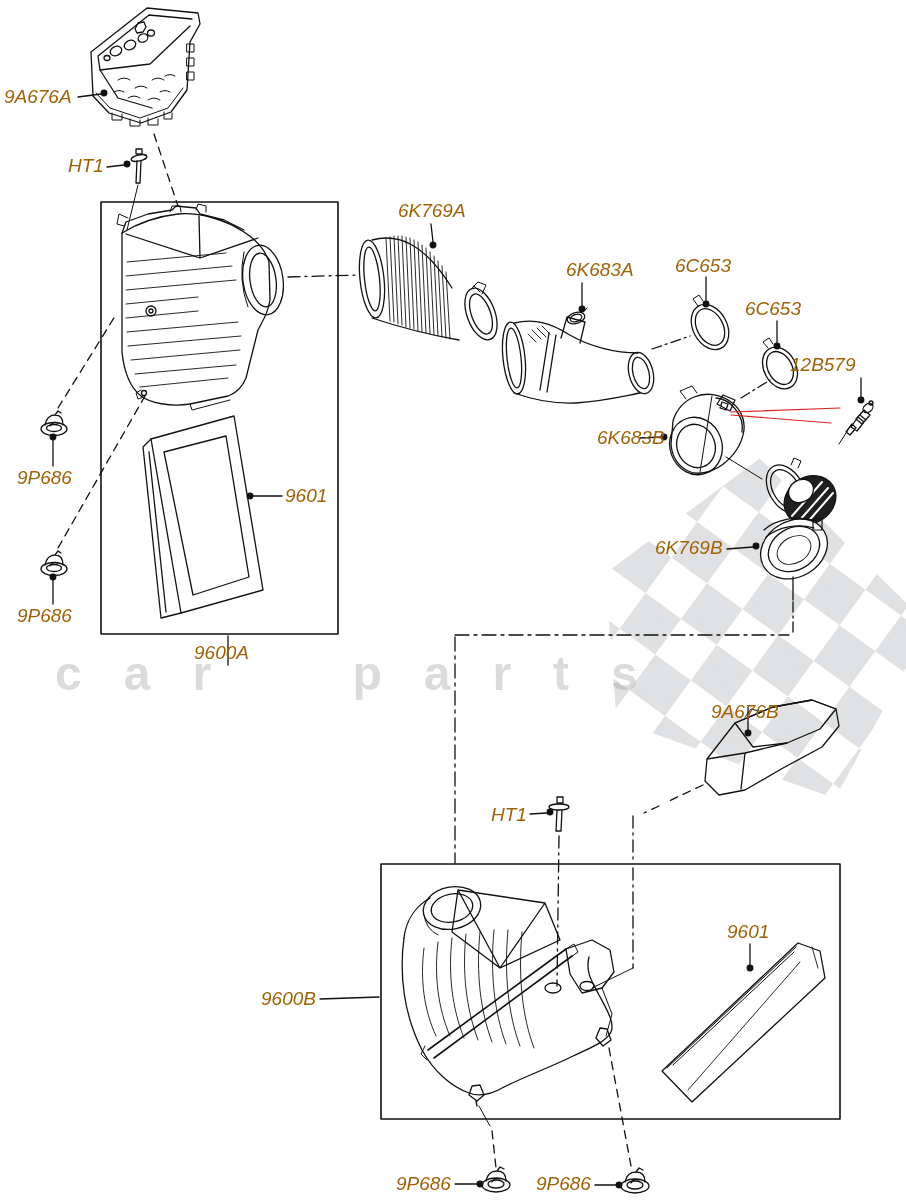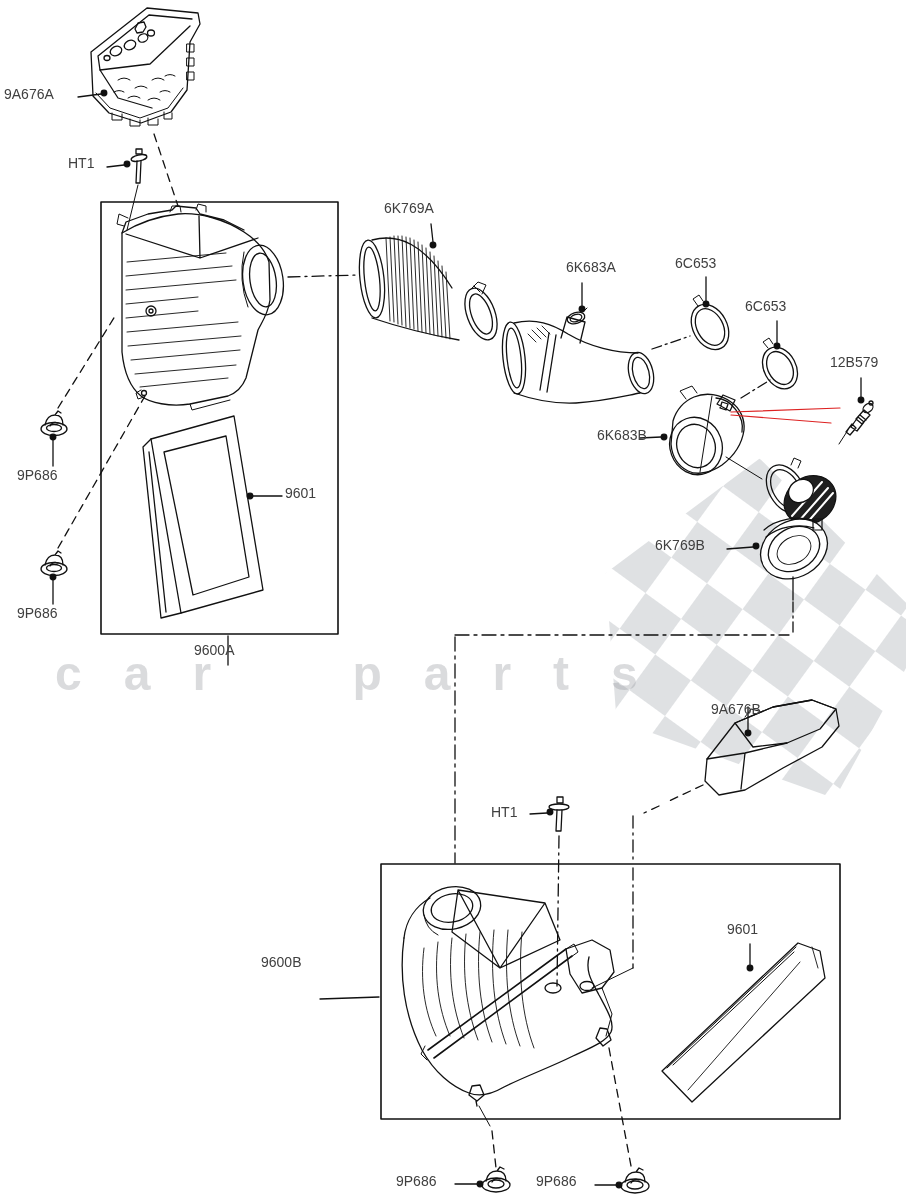--- a/index.html
+++ b/index.html
@@ -22,21 +22,21 @@
   .wm-flag{
     position:absolute;left:596px;top:490px;width:318px;height:296px;
     background:repeating-conic-gradient(rgba(125,133,142,0.45) 0% 25%, transparent 0% 50%);
     background-size:88px 88px;
     transform:rotate(36deg);
     clip-path:polygon(18% 0%, 92% 12%, 100% 78%, 30% 100%, 0% 62%);
     opacity:0.55;
   }
   svg.art{position:absolute;left:0;top:0;}
   .lbl{
-    position:absolute;font-size:14px;color:#404040;line-height:1.1;white-space:nowrap;
+    position:absolute;font-size:19px;color:#a16207;line-height:1.1;white-space:nowrap;font-style:italic;
   }
 </style>
 </head>
 <body>
 
 <div class="canvas">
 
   <div class="wm-flag"></div>
   <div class="wm-tag">car parts</div>
 
@@ -276,31 +276,31 @@
         <circle cx="750" cy="968" r="2.8" fill="#111"></circle>
       <path d="M455,1184 L477,1184"></path>
         <circle cx="480" cy="1184" r="2.8" fill="#111"></circle>
       <path d="M595,1185 L616,1185"></path>
         <circle cx="619" cy="1185" r="2.8" fill="#111"></circle>
     </g>
   </svg>
 
   <div class="lbl" style="left:4px;top:87px">9A676A</div>
   <div class="lbl" style="left:68px;top:156px">HT1</div>
-  <div class="lbl" style="left:384px;top:201px">6K769A</div>
+  <div class="lbl" style="left:398px;top:201px">6K769A</div>
   <div class="lbl" style="left:566px;top:260px">6K683A</div>
   <div class="lbl" style="left:675px;top:256px">6C653</div>
   <div class="lbl" style="left:745px;top:299px">6C653</div>
-  <div class="lbl" style="left:830px;top:355px">12B579</div>
+  <div class="lbl" style="left:790px;top:355px">12B579</div>
   <div class="lbl" style="left:17px;top:468px">9P686</div>
   <div class="lbl" style="left:285px;top:486px">9601</div>
   <div class="lbl" style="left:597px;top:428px">6K683B</div>
   <div class="lbl" style="left:17px;top:606px">9P686</div>
   <div class="lbl" style="left:655px;top:538px">6K769B</div>
   <div class="lbl" style="left:194px;top:643px">9600A</div>
   <div class="lbl" style="left:711px;top:702px">9A676B</div>
   <div class="lbl" style="left:491px;top:805px">HT1</div>
-  <div class="lbl" style="left:261px;top:955px">9600B</div>
+  <div class="lbl" style="left:261px;top:989px">9600B</div>
   <div class="lbl" style="left:727px;top:922px">9601</div>
   <div class="lbl" style="left:396px;top:1174px">9P686</div>
   <div class="lbl" style="left:536px;top:1174px">9P686</div>
 
 </div>
 
 </body></html>

